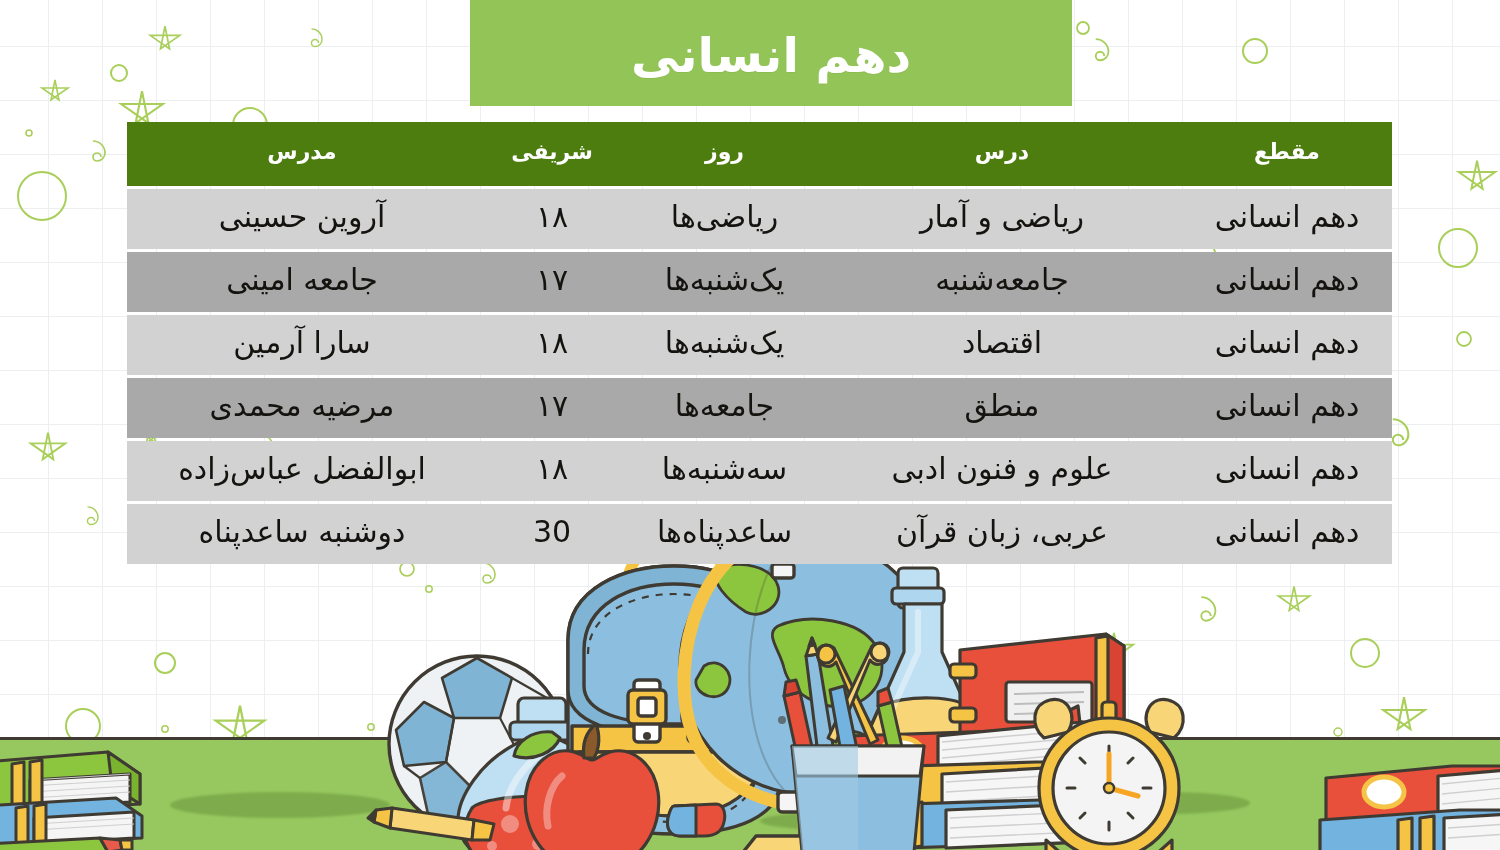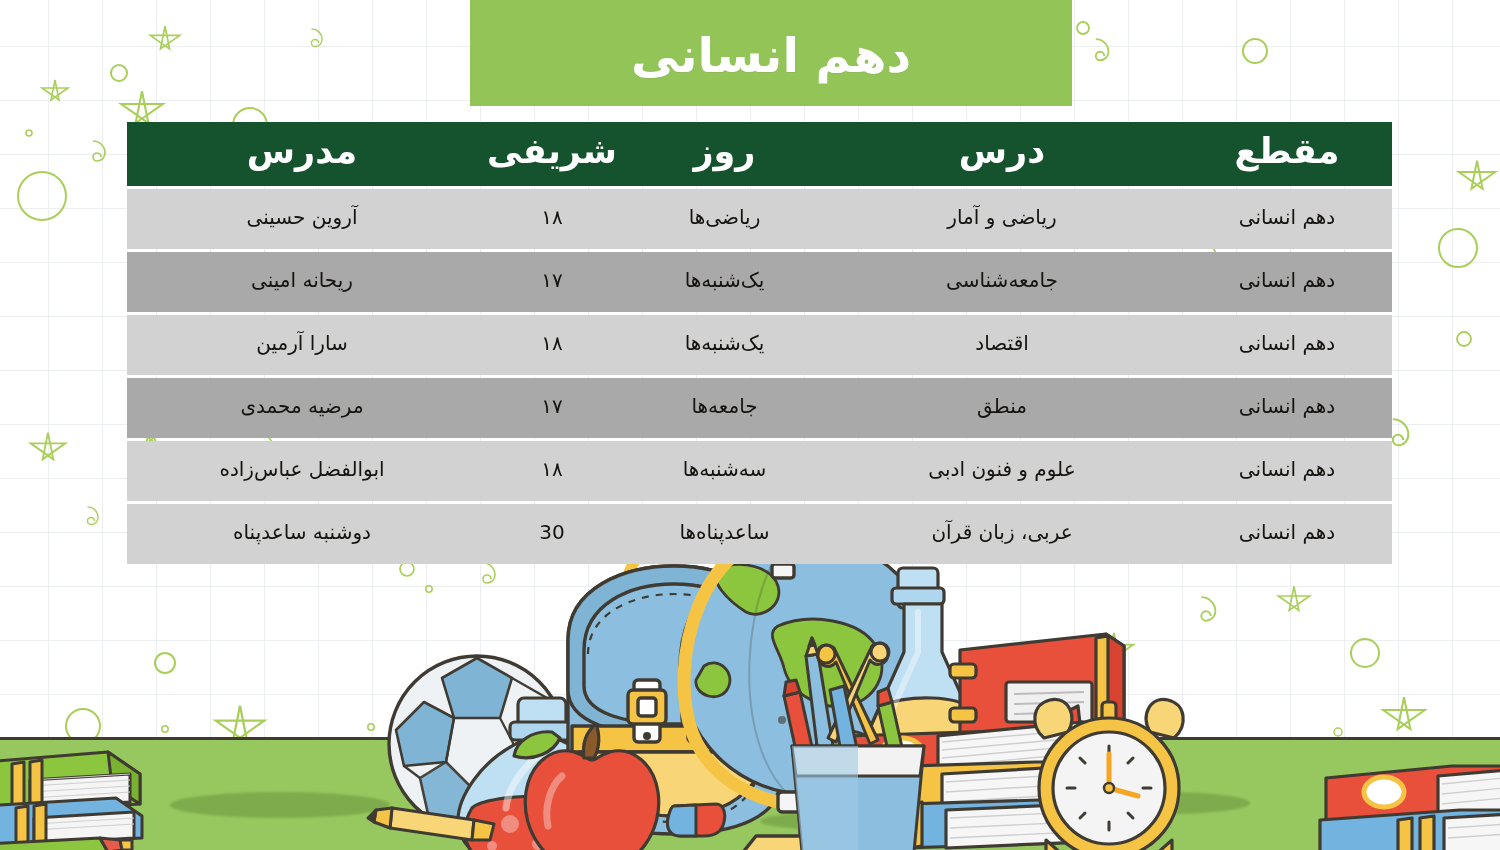--- a/index.html
+++ b/index.html
@@ -43,30 +43,30 @@
     border-collapse:separate;border-spacing:0 3px;
     table-layout:fixed;
   }
   #schedule col.c-level{width:210px;}
   #schedule col.c-course{width:360px;}
   #schedule col.c-day{width:195px;}
   #schedule col.c-hour{width:150px;}
   #schedule col.c-teacher{width:350px;}
 
   #schedule thead th{
-    background:#14532d;color:#fff;
-    font-size:35px;font-weight:bold;
+    background:#4d7c0f;color:#fff;
+    font-size:22px;font-weight:bold;
     height:58px;padding:0 10px 6px 10px;
     text-align:center;vertical-align:middle;
     white-space:nowrap;
   }
   #schedule thead tr{}
   #schedule tbody td{
     height:55px;padding:0 12px 5px 12px;
-    font-size:20px;color:#15130f;
+    font-size:30px;color:#15130f;
     text-align:center;vertical-align:middle;
     white-space:nowrap;
   }
   #schedule tbody tr.row-light td{background:#d2d2d2;}
   #schedule tbody tr.row-dark  td{background:#a9a9a9;}
 
   
   #desk{
     position:absolute;left:0;top:737px;width:1500px;height:113px;
     background:#97c85f;border-top:3px solid #3f3b33;
@@ -231,24 +231,24 @@
   <tbody>
     <tr class="row-light">
       <td>دهم انسانی</td>
       <td>ریاضی و آمار</td>
       <td>ریاضی‌ها</td>
       <td>۱۸</td>
       <td>آروین حسینی</td>
     </tr>
     <tr class="row-dark">
       <td>دهم انسانی</td>
-      <td>جامعه‌شناسی</td>
+      <td>جامعه‌شنبه</td>
       <td>یک‌شنبه‌ها</td>
       <td>۱۷</td>
-      <td>ریحانه امینی</td>
+      <td>جامعه امینی</td>
     </tr>
     <tr class="row-light">
       <td>دهم انسانی</td>
       <td>اقتصاد</td>
       <td>یک‌شنبه‌ها</td>
       <td>۱۸</td>
       <td>سارا آرمین</td>
     </tr>
     <tr class="row-dark">
       <td>دهم انسانی</td>

